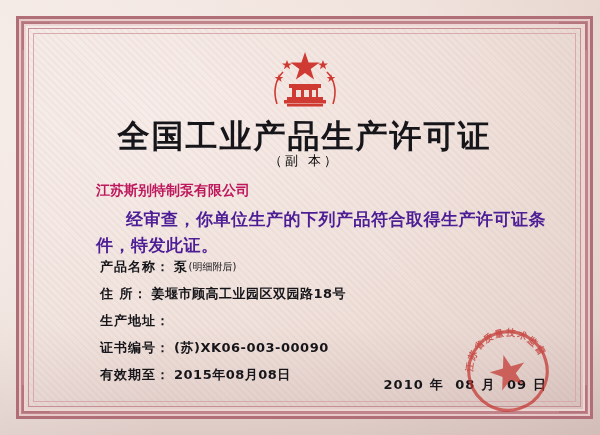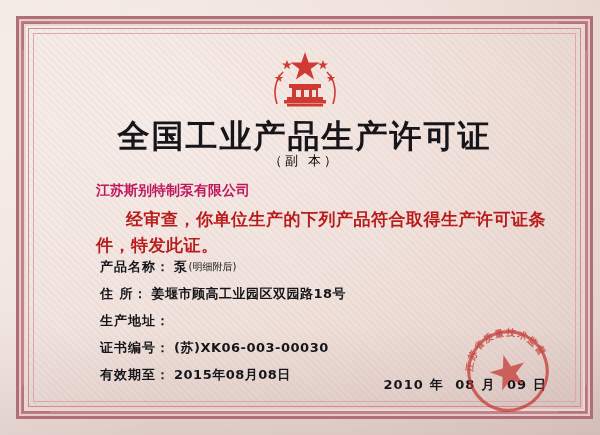--- a/index.html
+++ b/index.html
@@ -112,21 +112,21 @@
   .company {
     font-size: 14px;
     font-weight: bold;
     color: #be185d;
     margin-bottom: 6px;
   }
   .statement {
     font-size: 17px;
     font-weight: bold;
     line-height: 26px;
-    color: #b91c1c;
+    color: #4c1d95;
     text-indent: 30px;
     letter-spacing: 0.5px;
   }
 
   
   .fields {
     position: absolute;
     left: 100px;
     top: 258px;
     right: 55px;
@@ -248,21 +248,21 @@
     </div>
     <div class="field-row">
       <span class="field-label">住    所：</span>
       <span class="field-value">姜堰市顾高工业园区双园路18号</span>
     </div>
     <div class="field-row">
       <span class="field-label">生产地址：</span>
     </div>
     <div class="field-row">
       <span class="field-label">证书编号：</span>
-      <span class="field-value">(苏)XK06-003-00030</span>
+      <span class="field-value">(苏)XK06-003-00090</span>
     </div>
     <div class="field-row">
       <span class="field-label">有效期至：</span>
       <span class="field-value">2015年08月08日</span>
     </div>
   </div>
 
   <div class="date-line">
     <span class="num">2010</span><span>年</span>
     <span class="num">08</span><span>月</span>

